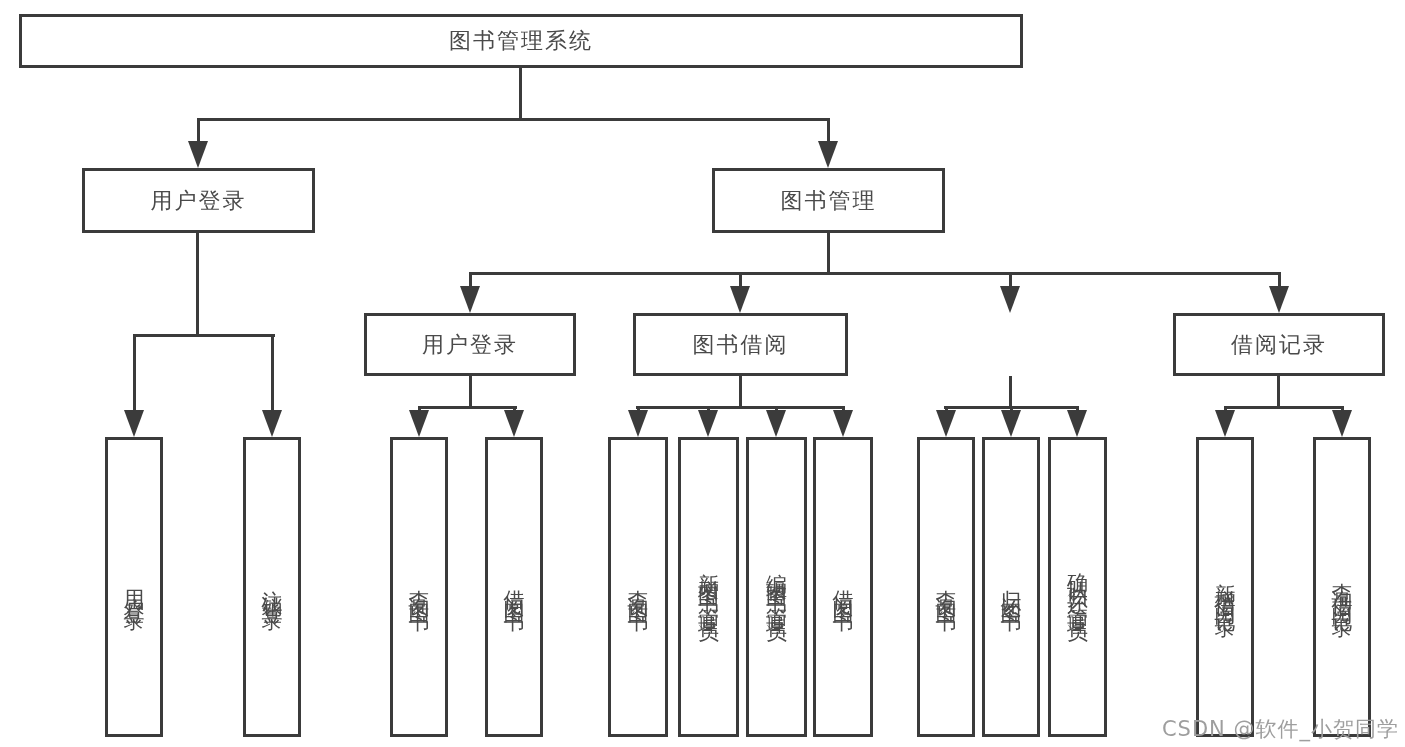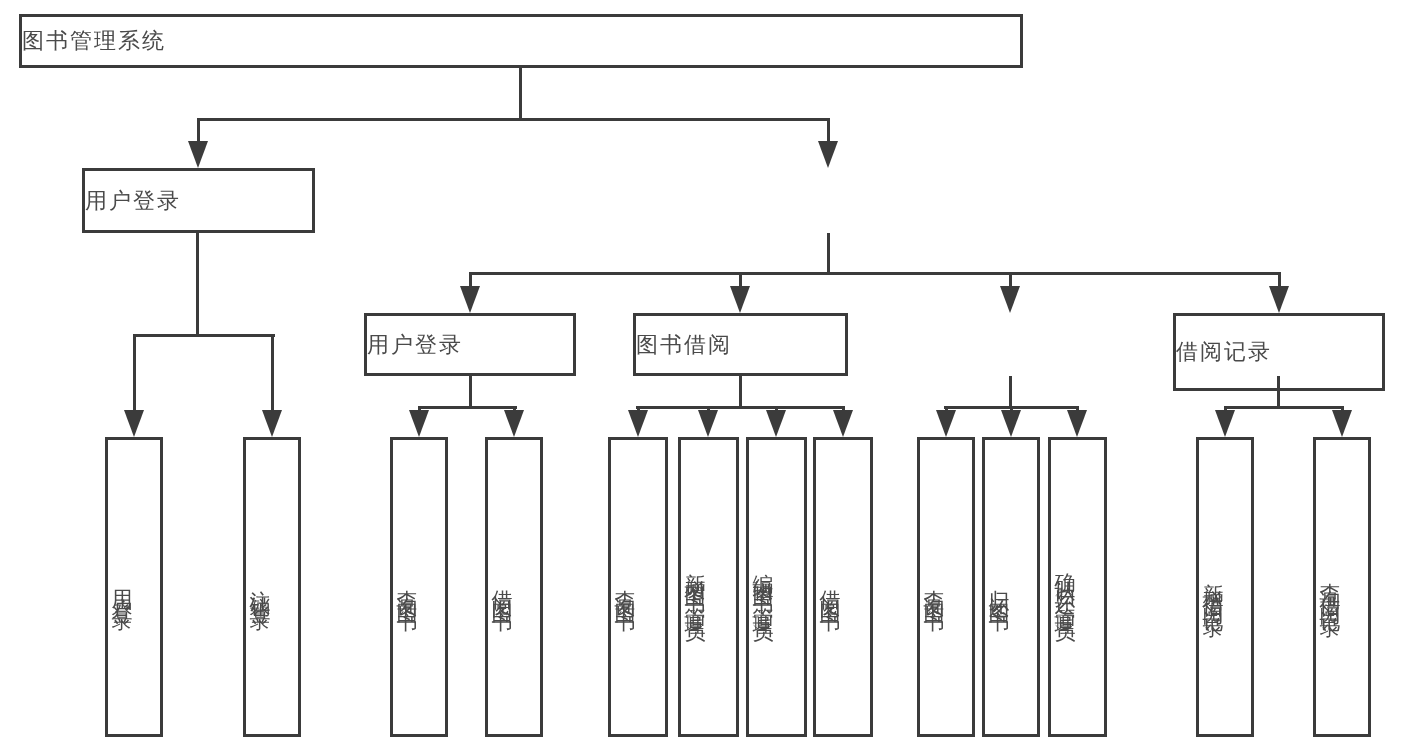--- a/index.html
+++ b/index.html
@@ -7,21 +7,21 @@
     --text:#4a4a4a;
     --bg:#ffffff;
     --wm:#9e9e9e;
   }
   html,body{margin:0;padding:0;}
   body{background:var(--bg);font-family:"DejaVu Sans","Liberation Sans",sans-serif;}
   .canvas{position:relative;width:1405px;height:747px;background:var(--bg);overflow:hidden;}
   .node{
     position:absolute;box-sizing:border-box;background:#fff;
     border:3px solid var(--line);
-    display:flex;align-items:center;justify-content:flex-start;
+    display:flex;align-items:center;justify-content:center;
     color:var(--text);
   }
   .node.h span{font-size:22px;letter-spacing:2px;white-space:nowrap;}
   .node.v span{
     writing-mode:vertical-lr;
     font-size:21px;letter-spacing:7px;white-space:nowrap;
   }
   .hline,.vline{position:absolute;background:var(--line);}
   .hline{height:3px;}
   .vline{width:3px;}
@@ -50,41 +50,44 @@
     <div class="hline" style="left:197px;top:118px;width:633px;"></div>
     <div class="vline" style="left:197px;top:118px;height:27px;"></div>
     <div class="arrow" style="left:188px;top:141px;"></div>
     <div class="vline" style="left:827px;top:118px;height:27px;"></div>
     <div class="arrow" style="left:818px;top:141px;"></div>
   </div>
 
   <div class="node h" style="left:82px;top:168px;width:233px;height:65px;">
     <span>用户登录</span>
   </div>
+  <div class="node h" style="left:712px;top:168px;width:233px;height:65px;">
+    <span>图书管理</span>
+  </div>
 
   <div>
     <div class="vline" style="left:827px;top:233px;height:42px;"></div>
     <div class="hline" style="left:469px;top:272px;width:812px;"></div>
     <div class="vline" style="left:469px;top:272px;height:16px;"></div>
     <div class="arrow" style="left:460px;top:286px;"></div>
     <div class="vline" style="left:739px;top:272px;height:16px;"></div>
     <div class="arrow" style="left:730px;top:286px;"></div>
     <div class="vline" style="left:1009px;top:272px;height:16px;"></div>
     <div class="arrow" style="left:1000px;top:286px;"></div>
     <div class="vline" style="left:1278px;top:272px;height:16px;"></div>
     <div class="arrow" style="left:1269px;top:286px;"></div>
   </div>
 
   <div class="node h" style="left:364px;top:313px;width:212px;height:63px;">
     <span>用户登录</span>
   </div>
   <div class="node h" style="left:633px;top:313px;width:215px;height:63px;">
     <span>图书借阅</span>
   </div>
-  <div class="node h" style="left:1173px;top:313px;width:212px;height:78px;">
+  <div class="node h" style="left:1173px;top:313px;width:212px;height:63px;">
     <span>借阅记录</span>
   </div>
 
   <div>
     <div class="vline" style="left:196px;top:233px;height:104px;"></div>
     <div class="hline" style="left:133px;top:334px;width:142px;"></div>
     <div class="vline" style="left:133px;top:334px;height:78px;"></div>
     <div class="arrow" style="left:124px;top:410px;"></div>
     <div class="vline" style="left:271px;top:334px;height:78px;"></div>
     <div class="arrow" style="left:262px;top:410px;"></div>
@@ -169,14 +172,15 @@
     <span>确认归还（管理员）</span>
   </div>
 
   <div class="node v" style="left:1196px;top:437px;width:58px;height:300px;">
     <span>新增借阅记录</span>
   </div>
   <div class="node v" style="left:1313px;top:437px;width:58px;height:300px;">
     <span>查询借阅记录</span>
   </div>
 
+  <div class="watermark">CSDN @软件_小贺同学</div>
 
 </div>
 
 </body></html>

